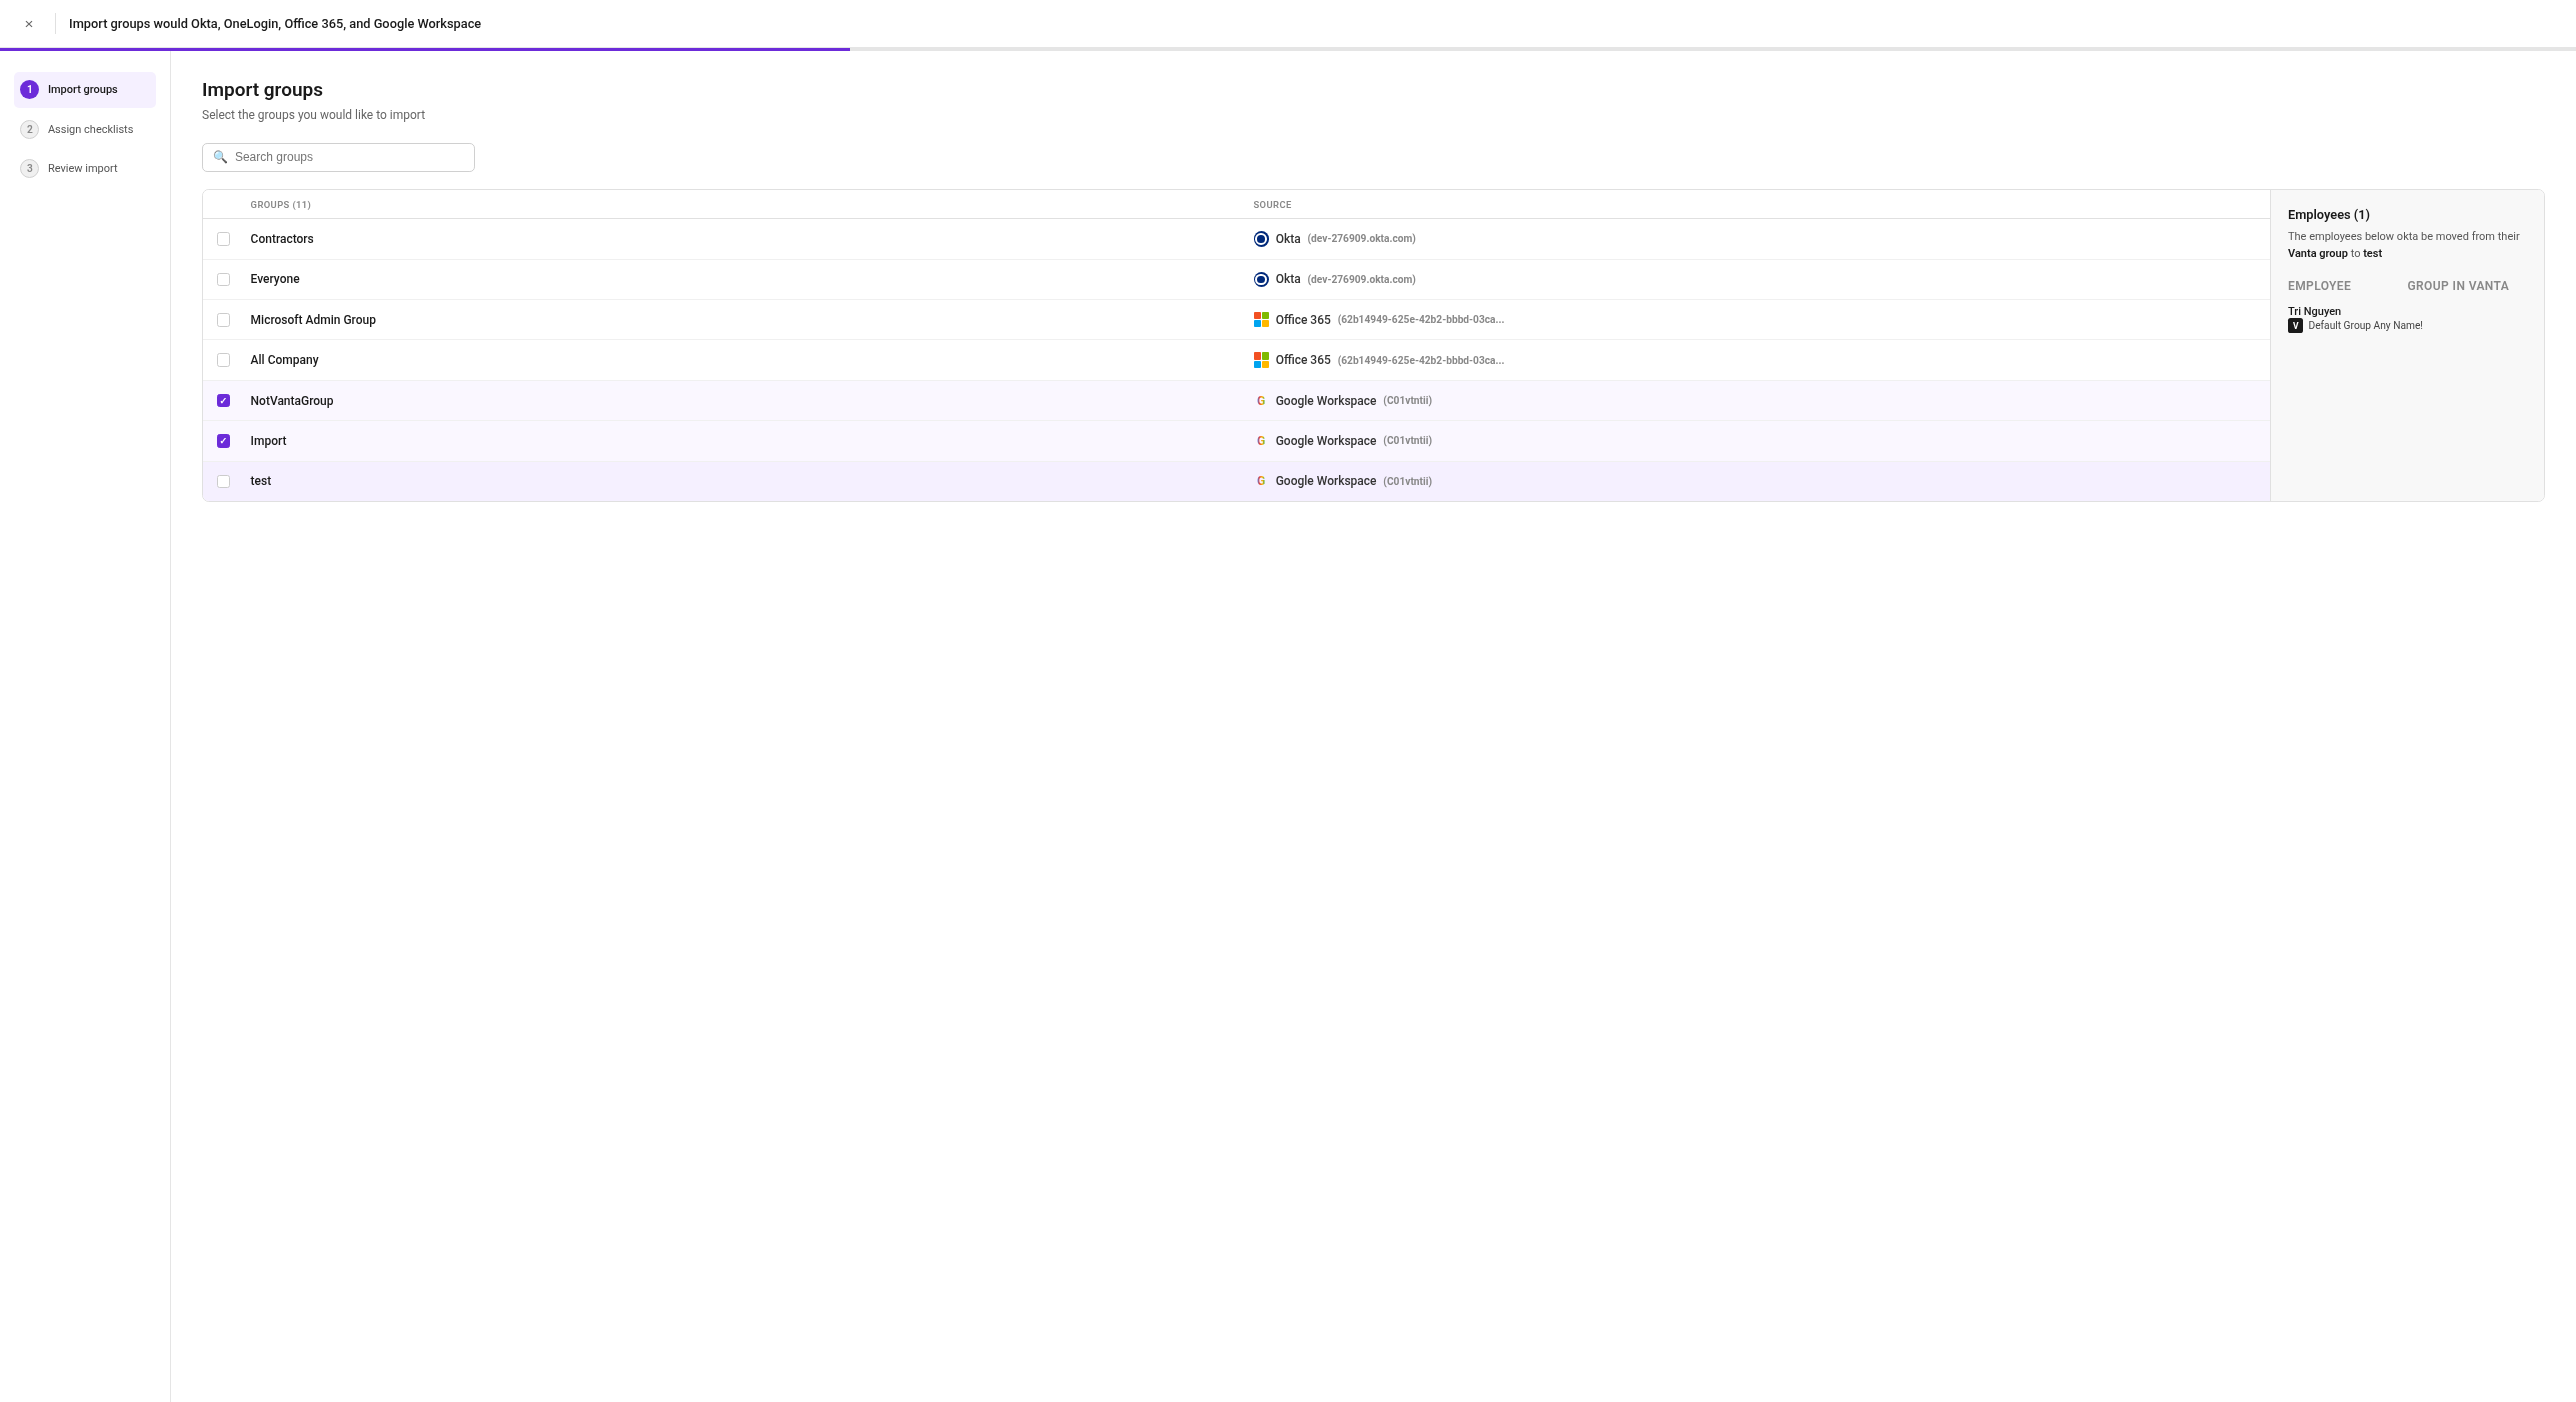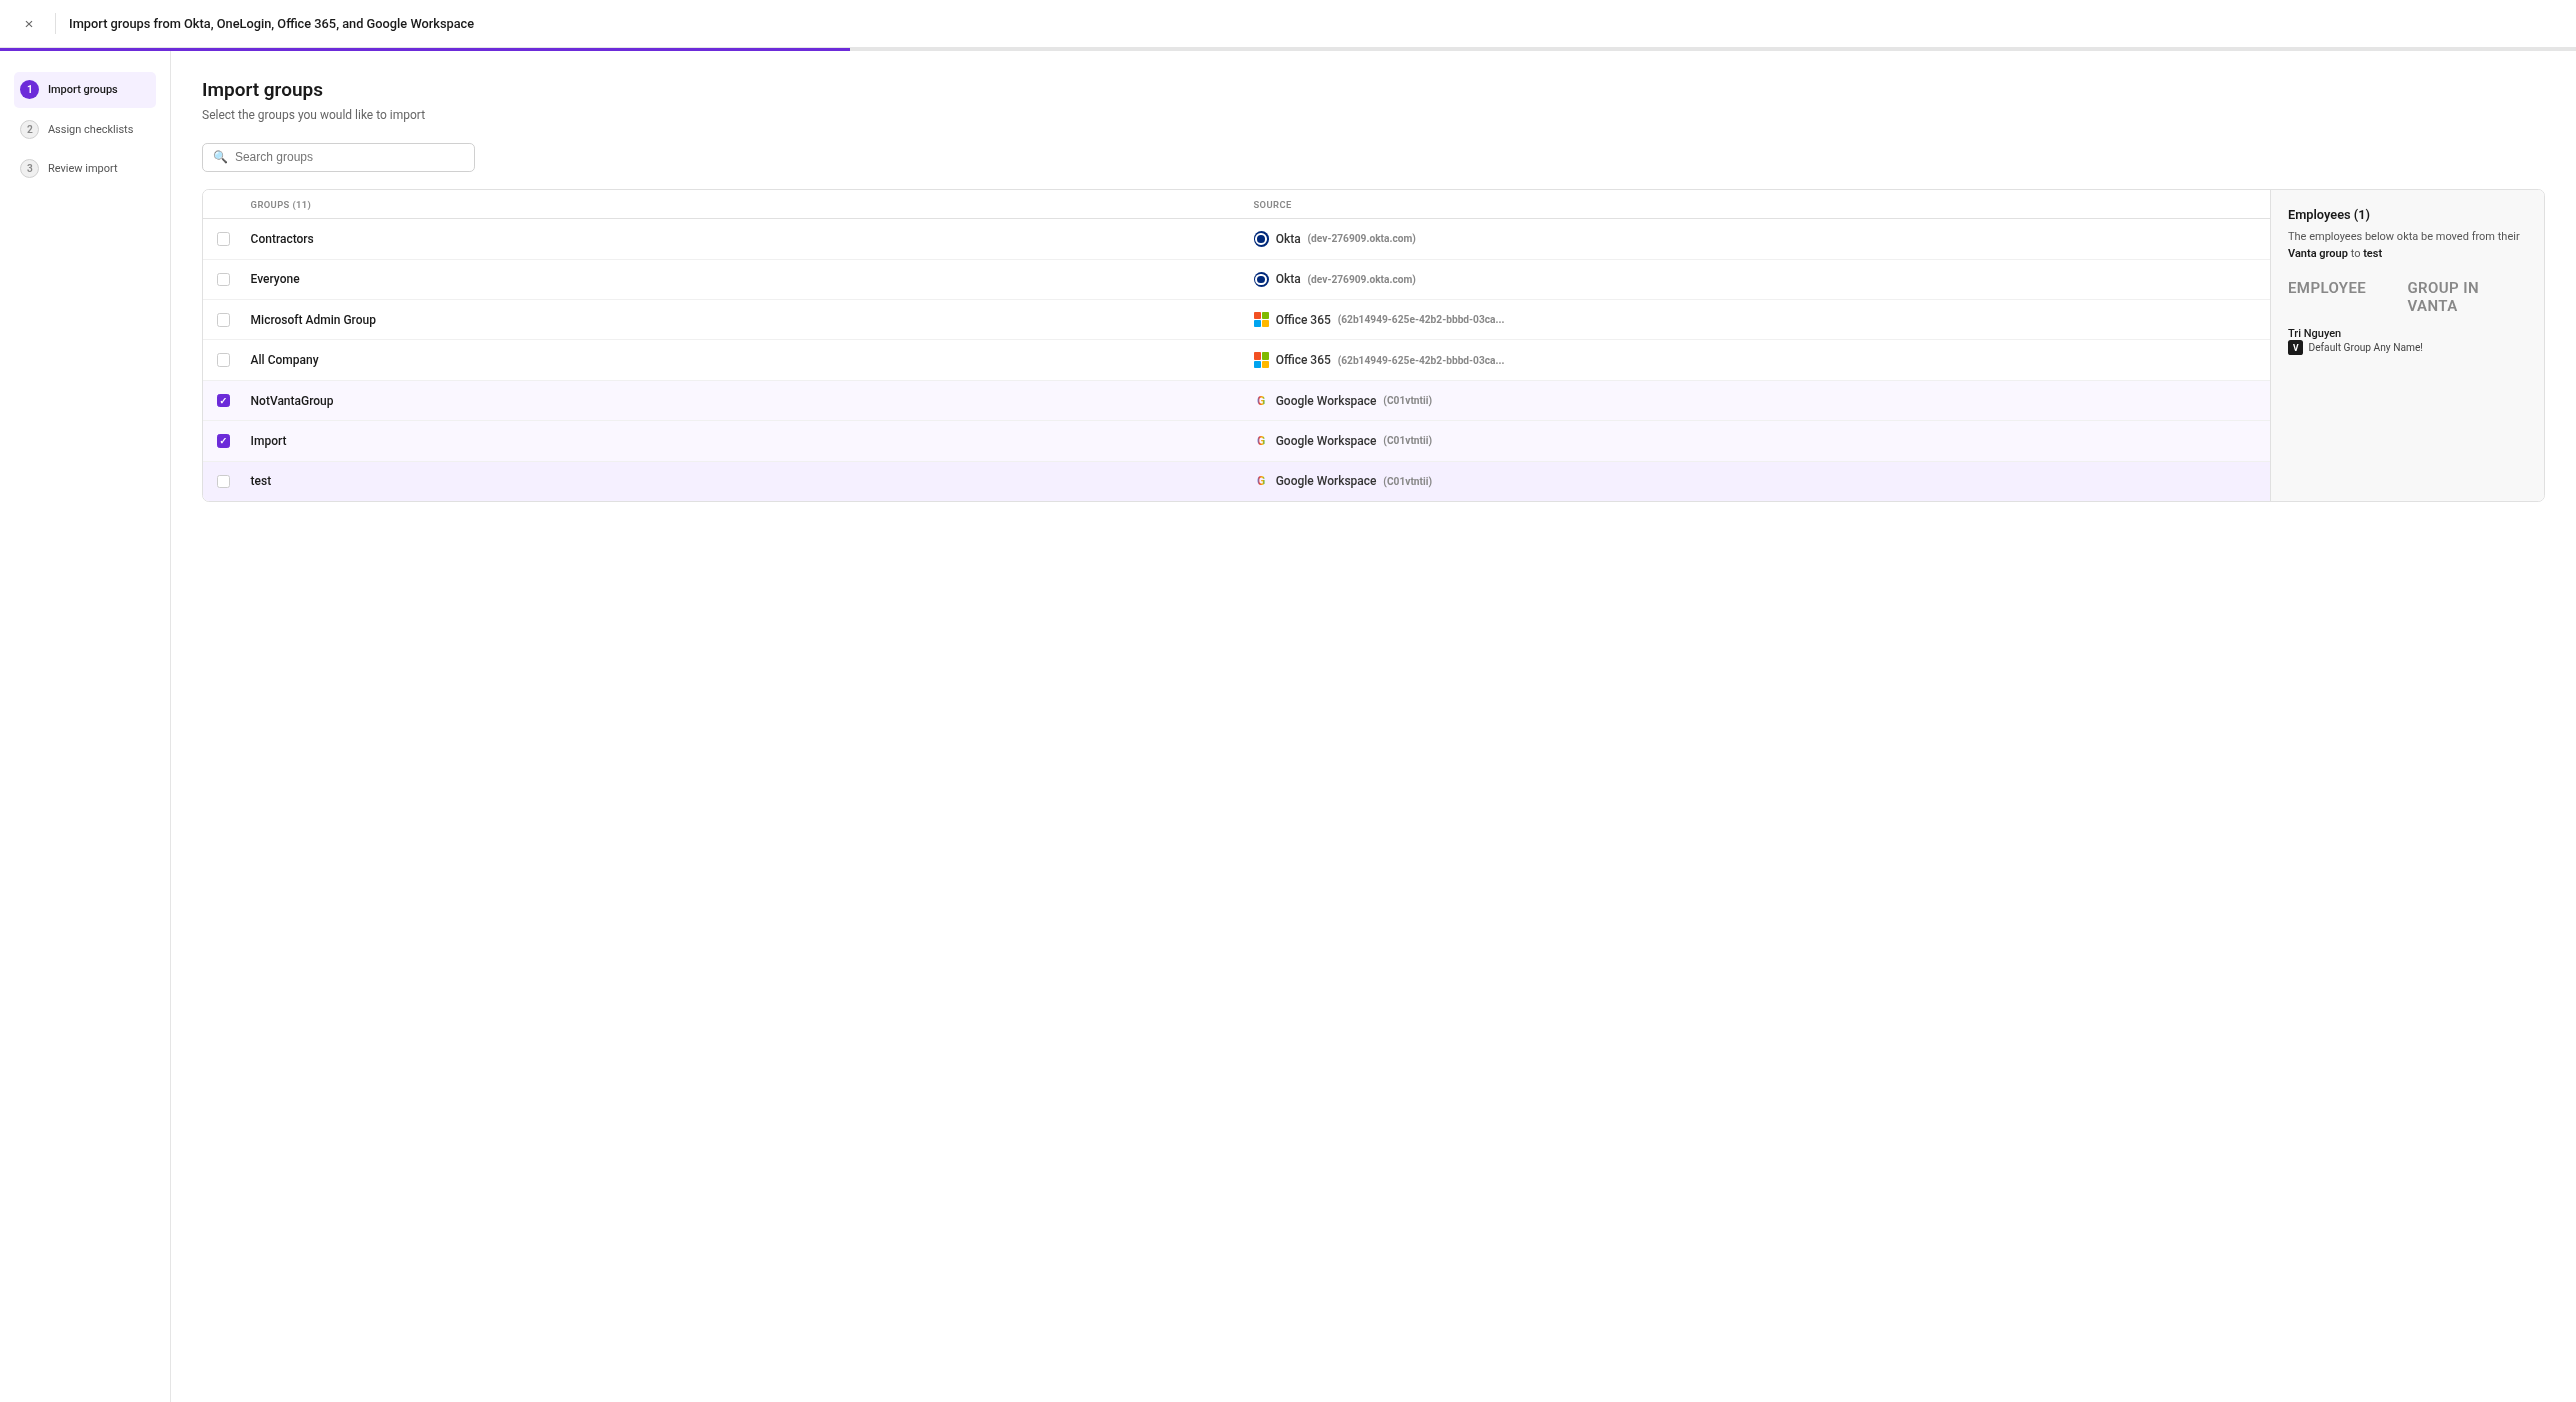--- a/index.html
+++ b/index.html
@@ -163,42 +163,42 @@
       background: #f8f8f8;
       padding: 17px;
     }
     .panel-title { font-size: 12.8px; font-weight: 600; color: #1a1a1a; margin-bottom: 6.8px; }
     .panel-desc { font-size: 11px; color: #555; line-height: 1.5; margin-bottom: 17px; }
     .panel-desc strong { font-weight: 600; color: #1a1a1a; }
     .panel-col-headers {
       display: grid; grid-template-columns: 1fr 1fr;
       margin-bottom: 6.8px;
     }
-    .panel-col { font-size: 15px; font-weight: 600; color: #888; text-transform: uppercase; letter-spacing: 0.4px; }
+    .panel-col { font-size: 12px; font-weight: 600; color: #888; text-transform: uppercase; letter-spacing: 0.4px; }
     .employee-row {
       display: grid; grid-template-columns: 1fr;
       align-items: center; padding: 5.1px 0;
     }
     .employee-name { font-size: 11px; color: #1a1a1a; font-weight: 500; }
     .group-badge {
       display: flex; align-items: center; gap: 5.1px; font-size: 10.2px; color: #444;
     }
     .vanta-v {
       width: 15.4px; height: 15.4px; background: #1a1a1a; border-radius: 2.6px;
       display: flex; align-items: center; justify-content: center;
       color: #fff; font-size: 8.5px; font-weight: 700; flex-shrink: 0;
     }
   </style>
 </head>
 <body>
 
 <div class="modal-header">
   <button class="close-btn">×</button>
   <div class="divider-v"></div>
-  <span class="modal-title">Import groups from Okta, OneLogin, Office 365, and Google Workspace</span>
+  <span class="modal-title">Import groups would Okta, OneLogin, Office 365, and Google Workspace</span>
 </div>
 
 <div class="progress-bar-container">
   <div class="progress-bar-fill"></div>
 </div>
 
 <div class="layout">
 
   <div class="sidebar">
     <div class="step-item active">

